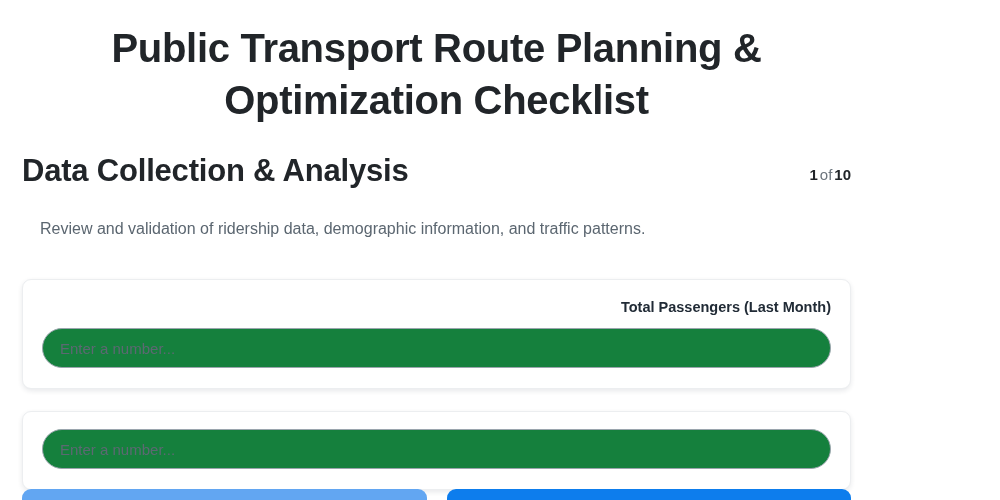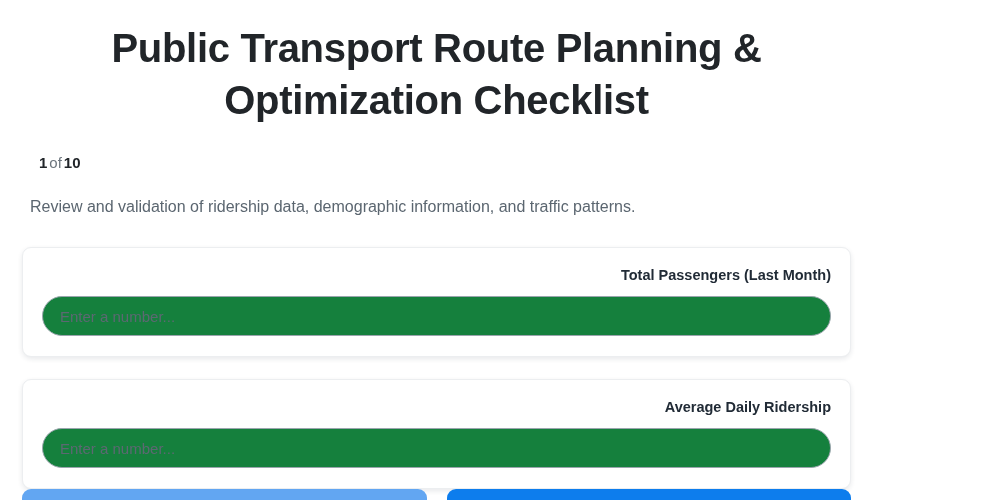--- a/index.html
+++ b/index.html
@@ -63,21 +63,21 @@
     font-weight: bold;
     color: #212529;
   }
   .step-counter .of {
     font-weight: normal;
     color: #6c757d;
     padding: 0 2px;
   }
 
   .section-desc {
-    margin: 8px;
+    margin: 18px;
     padding: 9px 22px 0 22px;
     font-size: 16px;
     line-height: 23px;
     color: #5b6670;
   }
 
   
   .cards {
     padding: 21px 22px 0 22px;
   }
@@ -149,36 +149,36 @@
   }
 </style>
 </head>
 <body>
 
 <div class="page">
 
   <h1 class="page-title">Public Transport Route Planning &amp; Optimization Checklist</h1>
 
   <div class="section-head">
+    <h2 class="section-title">Data Collection &amp; Analysis</h2>
     <div class="step-counter">
       <span class="num">1</span><span class="of">of</span><span class="num">10</span>
     </div>
   </div>
 
   <p class="section-desc">Review and validation of ridership data, demographic information, and traffic patterns.</p>
 
   <div class="cards">
 
     <div class="field-card">
       <div class="field-label">Total Passengers (Last Month)</div>
       <input class="field-input" type="text" placeholder="Enter a number..." style="">
     </div>
 
     <div class="field-card">
-      <div class="field-label">Average Daily Ridership</div>
       <input class="field-input" type="text" placeholder="Enter a number..." style="">
     </div>
 
   </div>
 
   <div class="nav-bar">
     <button class="nav-btn prev">Previous</button>
     <button class="nav-btn next">Next</button>
   </div>
 

